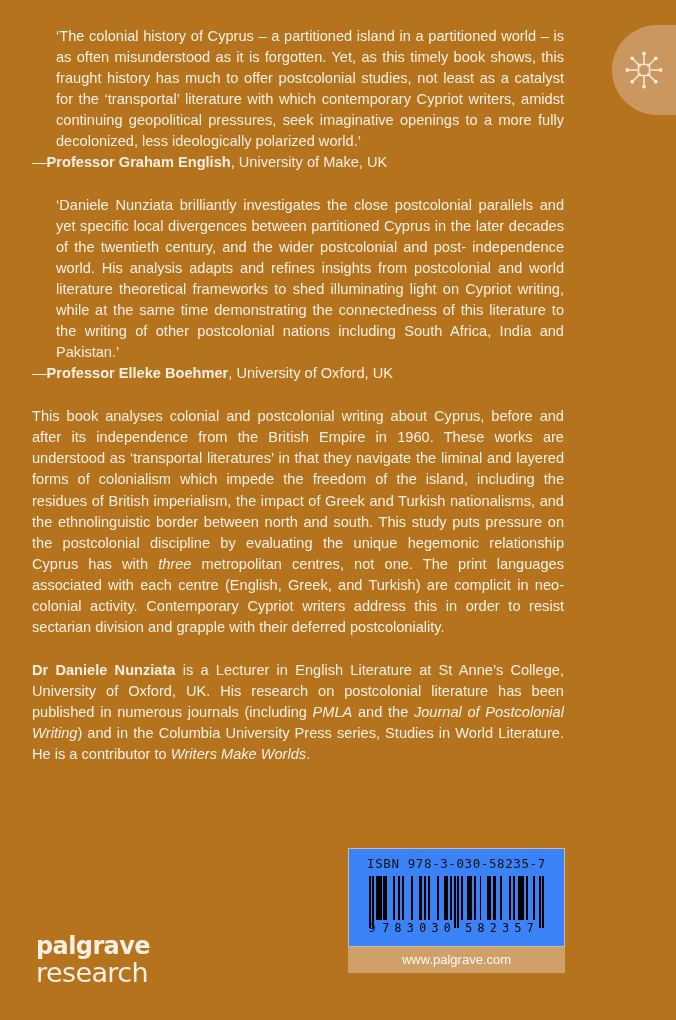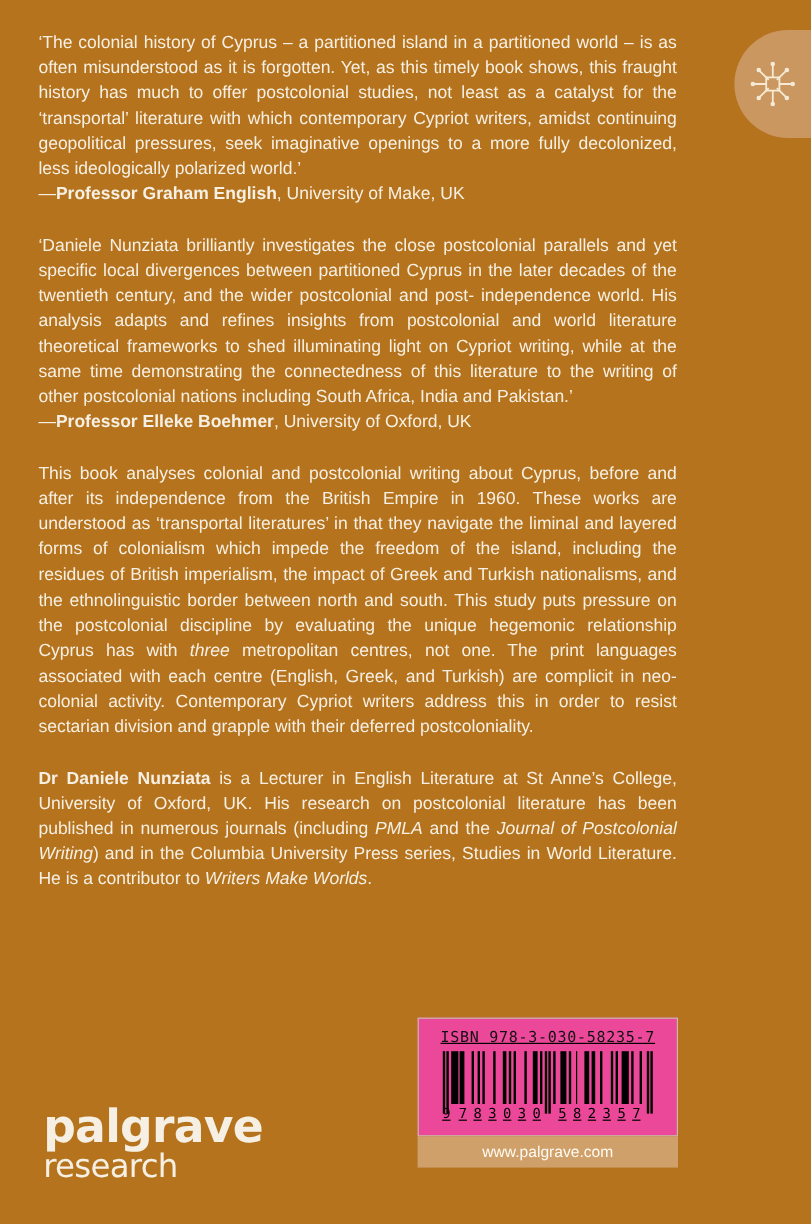--- a/index.html
+++ b/index.html
@@ -48,21 +48,21 @@
   .block {
     color: #f6f0e4;
     font-size: 14.6px;
     line-height: 1.445;
     text-align: justify;
     text-justify: inter-word;
     margin: 0;
     -webkit-hyphens: none;
     hyphens: none;
   }
-  .block.quote { margin-bottom: 0; }
+  .block.quote { margin-bottom: 0; margin-left: 24px; }
 
   .attrib {
     color: #f6f0e4;
     font-size: 14.6px;
     line-height: 1.445;
     margin: 0;
     text-align: left;
   }
   .attrib .name { font-weight: bold; }
   .gap-md { height: 21px; }
@@ -74,46 +74,45 @@
   
   .logo {
     position: absolute;
     left: 36px;
     bottom: 34px;
     color: #f6f0e4;
     line-height: 0.95;
     letter-spacing: -0.6px;
   }
   .logo .l1 {
-    font-size: 38px;
+    font-size: 24px;
     font-weight: bold;
     display: block;
     font-family: "DejaVu Sans", sans-serif;
   }
   .logo .l2 {
     font-size: 27px;
     display: block;
     margin-top: 3px;
     font-family: "DejaVu Sans", sans-serif;
   }
 
   
   .barcode-wrap {
     position: absolute;
     left: 348px;
     top: 848px;
     width: 217px;
   }
   .barcode-box {
-    background: #ec4899;
+    background: #3b82f6;
     border: 1px solid #c8bda4;
     padding: 7px 10px 5px 10px;
     box-sizing: border-box;
     width: 100%;
-    text-decoration: underline;
   }
   .isbn-text {
     text-align: center;
     font-family: "DejaVu Sans Mono", monospace;
     font-size: 12.5px;
     color: #111;
     letter-spacing: 0.6px;
     margin-bottom: 5px;
     white-space: nowrap;
   }

